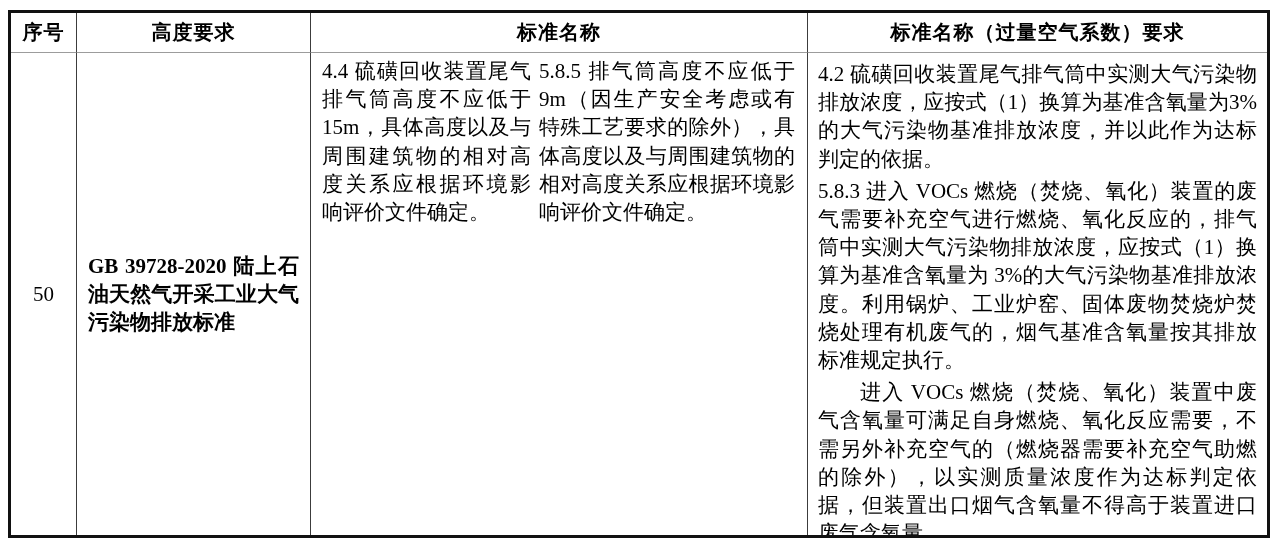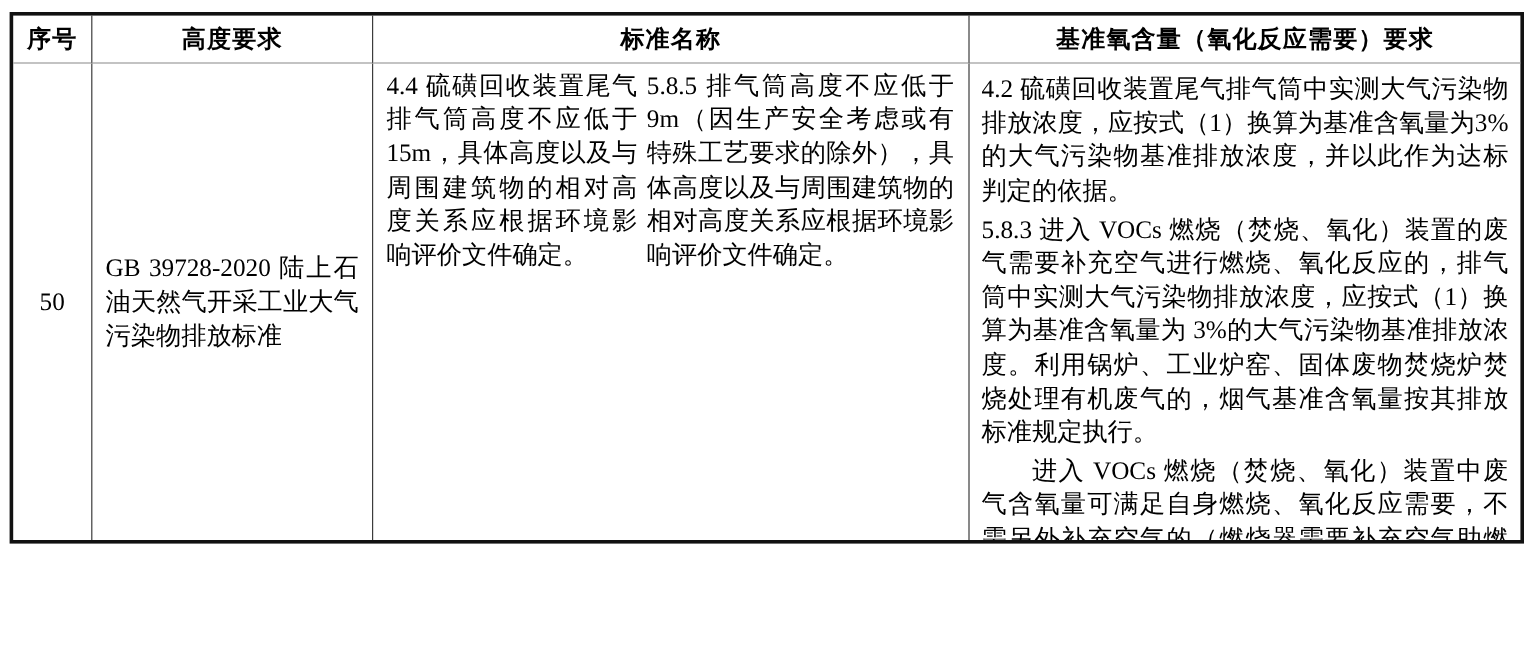--- a/index.html
+++ b/index.html
@@ -13,21 +13,21 @@
     position: relative;
     overflow: hidden;
     font-family: "Liberation Serif", "DejaVu Serif", serif;
     color: #000000;
   }
   .table-wrap {
     position: absolute;
     left: 8px;
     top: 10px;
     width: 1262px;
-    height: 443px;
+    height: 528px;
     box-sizing: border-box;
     border: 3px solid #111111;
     background: #ffffff;
     display: grid;
     grid-template-columns: 66px 234px 497px 1fr;
     grid-template-rows: 40px 1fr;
   }
   .cell {
     box-sizing: border-box;
     overflow: hidden;
@@ -54,41 +54,42 @@
   .seq-cell {
     display: flex;
     align-items: center;
     justify-content: center;
   }
   .name-cell {
     display: flex;
     flex-direction: column;
     justify-content: center;
     padding: 0 7px;
+    font-weight: bold;
   }
   .height-cell {
     display: flex;
     justify-content: center;
     padding: 0 8px 0 7px;
   }
   .oxygen-cell {
     padding: 3px 6px 0 6px;
   }
   .body-cell p { margin: 4px; }
   .body-cell p.indent { text-indent: 2em; }
 </style>
 </head>
 <body>
 
 <div class="table-wrap">
 
   <div class="cell header-cell v-line h-line">序号</div>
   <div class="cell header-cell v-line h-line">高度要求</div>
   <div class="cell header-cell v-line h-line">标准名称</div>
-  <div class="cell header-cell h-line">基准氧含量（氧化反应需要）要求</div>
+  <div class="cell header-cell h-line">标准名称（过量空气系数）要求</div>
 
   <div class="cell body-cell seq-cell v-line">
     <span>50</span>
   </div>
 
   <div class="cell body-cell name-cell v-line">
     <p>GB 39728-2020 陆上石油天然气开采工业大气污染物排放标准</p>
   </div>
 
   <div class="cell body-cell height-cell v-line">

